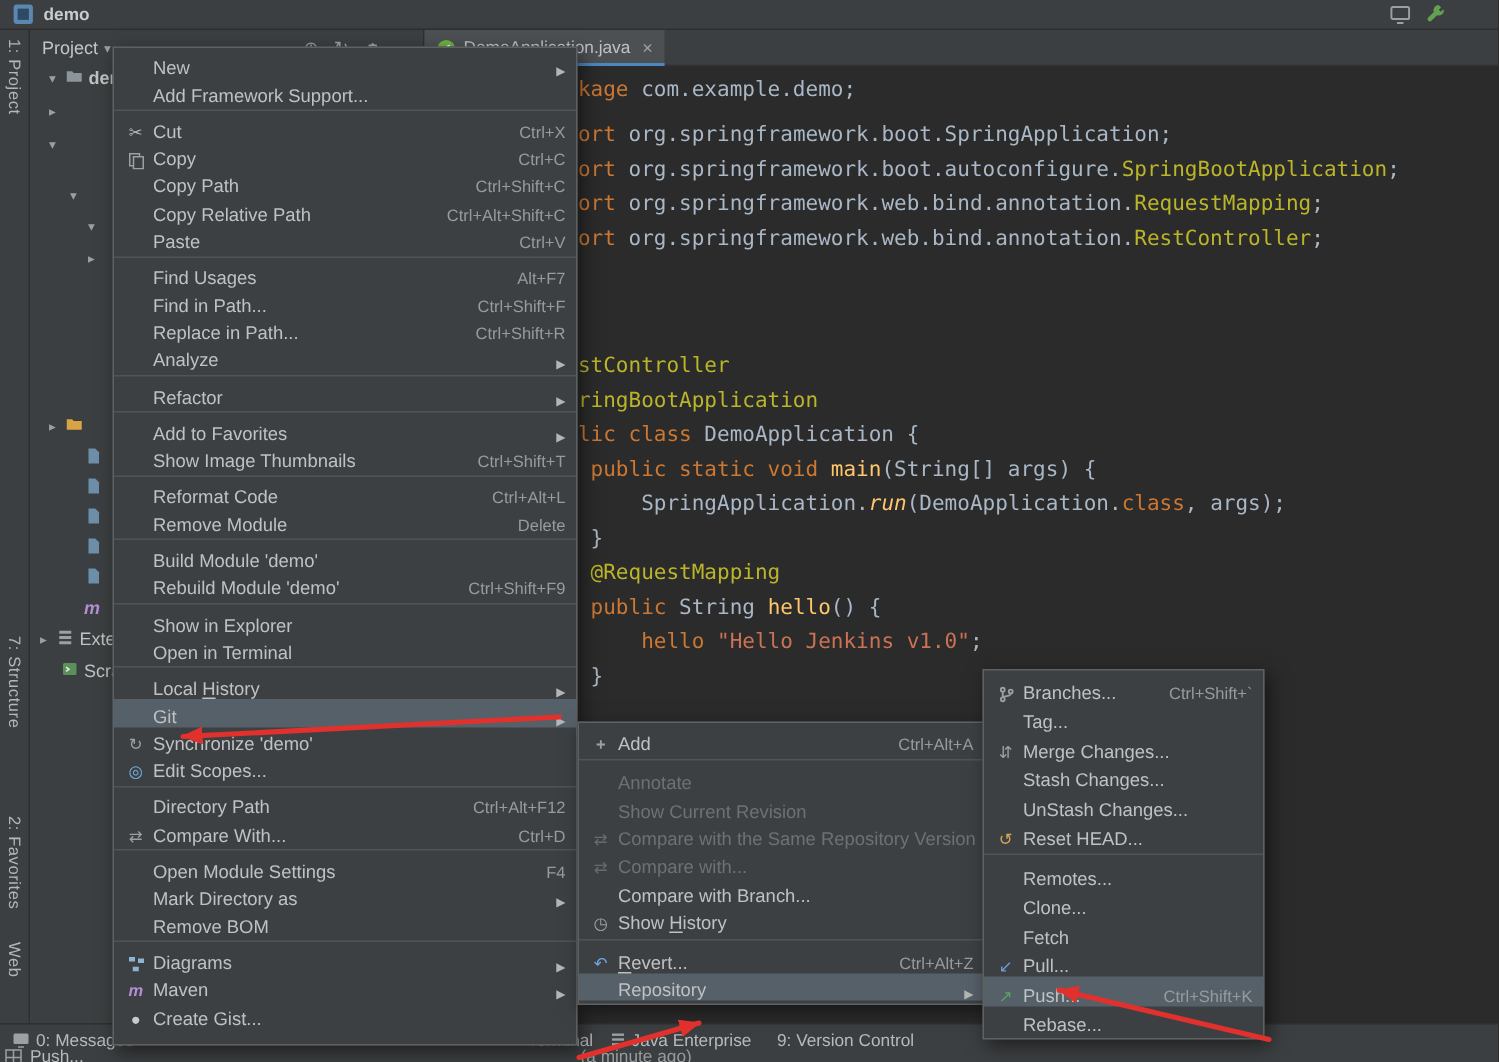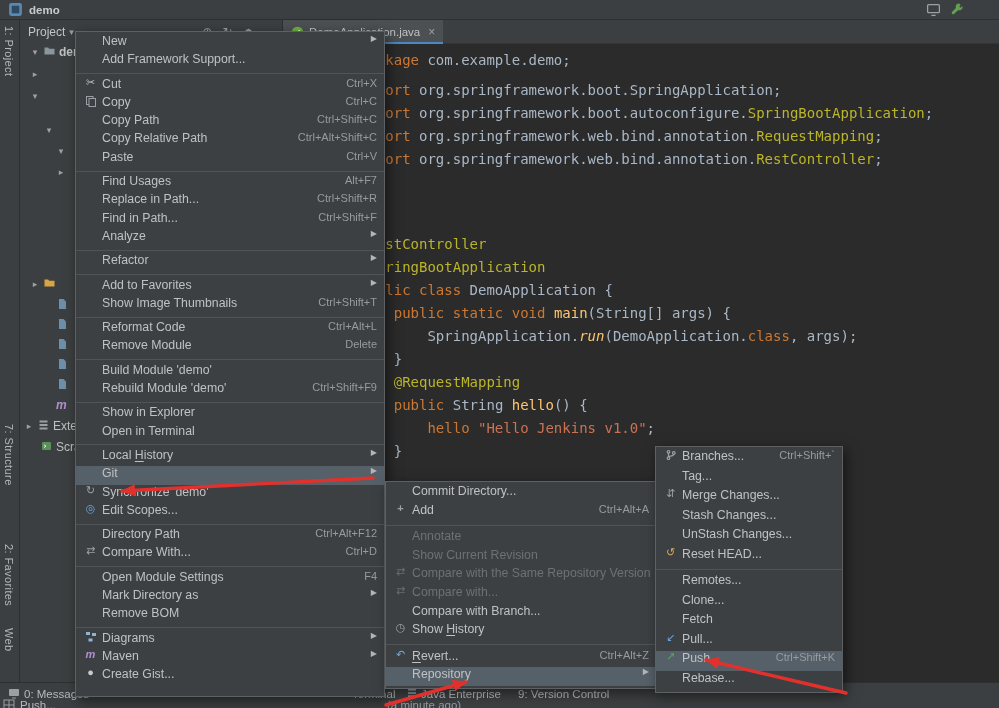--- a/index.html
+++ b/index.html
@@ -53,21 +53,21 @@
   .cline{height:23px;line-height:23px;white-space:pre}
   .tk-k{color:var(--kw,#cc7832)} .tk-p{color:var(--plain,#a9b7c6)}
   .tk-a{color:var(--anno,#bbb529)} .tk-c{color:var(--anno,#bbb529)}
   .tk-m{color:var(--method,#ffc66b)} .tk-mi{color:var(--method,#ffc66b);font-style:italic}
   .tk-s{color:var(--string,#cc7254)}
 
   
   .menu{position:absolute;background:var(--menu_bg,#3d4043);border:1px solid #5e6163;
     box-shadow:3px 4px 12px rgba(0,0,0,.5);padding:2px 0;font-size:12.3px;color:var(--menu_text,#bfc1c3)}
   #menu-main{padding-bottom:10px}
-  .mi{display:flex;align-items:flex-start;height:var(--ih,19px);padding:0 7px 0 5px;white-space:nowrap;cursor:default}
+  .mi{display:flex;align-items:flex-end;height:var(--ih,19px);padding:0 7px 0 5px;white-space:nowrap;cursor:default}
   .mi.sel{background:var(--selection,#566069)}
   .mi.dis{color:var(--menu_disabled,#6e7174)}
   .mi.dis .mic{opacity:.45}
   .mic{width:19px;flex:0 0 19px;text-align:center;font-size:11px;line-height:1}
   .mic svg{width:12px;height:12px;vertical-align:middle}
   .mlb{margin-left:2px}
   .mlb u{text-underline-offset:1.5px}
   .mrt{margin-left:auto;display:flex;align-items:center}
   .msc{font-size:11px;color:var(--shortcut,#989b9d);margin-left:18px}
   .mar{font-size:8px;margin-left:8px;color:#b3b5b7}
@@ -343,30 +343,30 @@
     <div class="msep"></div>
     <div class="mi">
       <span class="mic"></span>
       <span class="mlb">Find Usages</span>
       <span class="mrt">
         <span class="msc">Alt+F7</span>
       </span>
     </div>
     <div class="mi">
       <span class="mic"></span>
+      <span class="mlb">Find in Path...</span>
+      <span class="mrt">
+        <span class="msc">Ctrl+Shift+F</span>
+      </span>
+    </div>
+    <div class="mi">
+      <span class="mic"></span>
       <span class="mlb">Replace in Path...</span>
       <span class="mrt">
         <span class="msc">Ctrl+Shift+R</span>
-      </span>
-    </div>
-    <div class="mi">
-      <span class="mic"></span>
-      <span class="mlb">Find in Path...</span>
-      <span class="mrt">
-        <span class="msc">Ctrl+Shift+F</span>
       </span>
     </div>
     <div class="mi">
       <span class="mic"></span>
       <span class="mlb">Analyze</span>
       <span class="mrt">
         <span class="mar">▶</span>
       </span>
     </div>
     <div class="msep"></div>
@@ -510,25 +510,20 @@
         <span class="mar">▶</span>
       </span>
     </div>
     <div class="mi">
       <span class="ic mic" style="color: rgb(199, 203, 206);">●</span>
       <span class="mlb">Create Gist...</span>
       <span class="mrt"></span>
     </div>
   </div>
 <div class="menu" id="menu-git" style="left: 385px; top: 481px; width: 272px; --ih: 18.6px; --sm: 3.5px; z-index: 11;">
-    <div class="mi">
-      <span class="mic"></span>
-      <span class="mlb">Commit Directory...</span>
-      <span class="mrt"></span>
-    </div>
     <div class="mi">
       <span class="ic mic" style="color: rgb(154, 160, 163); font-weight: bold;">+</span>
       <span class="mlb">Add</span>
       <span class="mrt">
         <span class="msc">Ctrl+Alt+A</span>
       </span>
     </div>
     <div class="msep"></div>
     <div class="mi dis">
       <span class="mic"></span>

